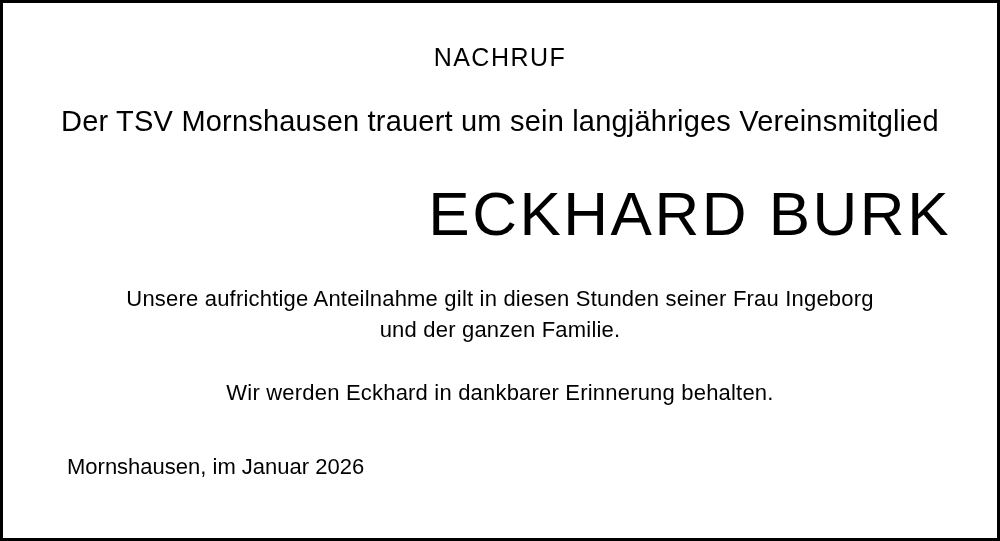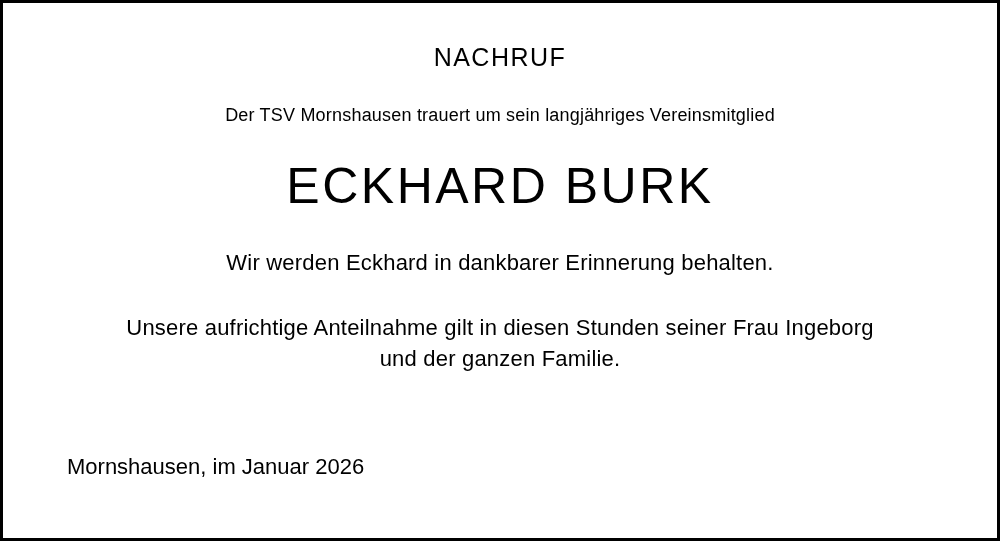--- a/index.html
+++ b/index.html
@@ -37,28 +37,29 @@
     font-weight: 400;
     letter-spacing: 0.2px;
   }
   .heading {
     font-size: 25px;
     letter-spacing: 1.5px;
     margin-top: 12px;
     margin-bottom: 0;
   }
   .intro {
-    font-size: 18px;
+    font-size: 29px;
     margin-top: 33px;
   }
   .name {
-    font-size: 50px;
+    font-size: 62px;
     letter-spacing: 2.5px;
-    margin-top: 31px;
+    margin-top: 40px;
     white-space: nowrap;
+    text-align: right;
   }
   .body-par {
     font-size: 22px;
     line-height: 1.42;
     margin-top: 38px;
   }
   .body-par.tight {
     margin-top: 32px;
   }
   .body-par.p3 {
@@ -87,25 +88,25 @@
 <div class="notice">
   <div class="inner">
 
     <div class="line heading">NACHRUF</div>
 
     <div class="line intro">Der TSV Mornshausen trauert um sein langjähriges Vereinsmitglied</div>
 
     <div class="line name">ECKHARD BURK</div>
 
 
-    <div class="line body-par tight">Wir werden Eckhard in dankbarer Erinnerung behalten.</div>
-
     <div class="line body-par p3">
       <div>Unsere aufrichtige Anteilnahme gilt in diesen Stunden seiner Frau Ingeborg</div>
       <div>und der ganzen Familie.</div>
     </div>
+
+    <div class="line body-par tight">Wir werden Eckhard in dankbarer Erinnerung behalten.</div>
 
     <div class="footer">
       <div class="footer-left">Mornshausen, im Januar 2026</div>
     </div>
 
   </div>
 </div>
 
 </body></html>

